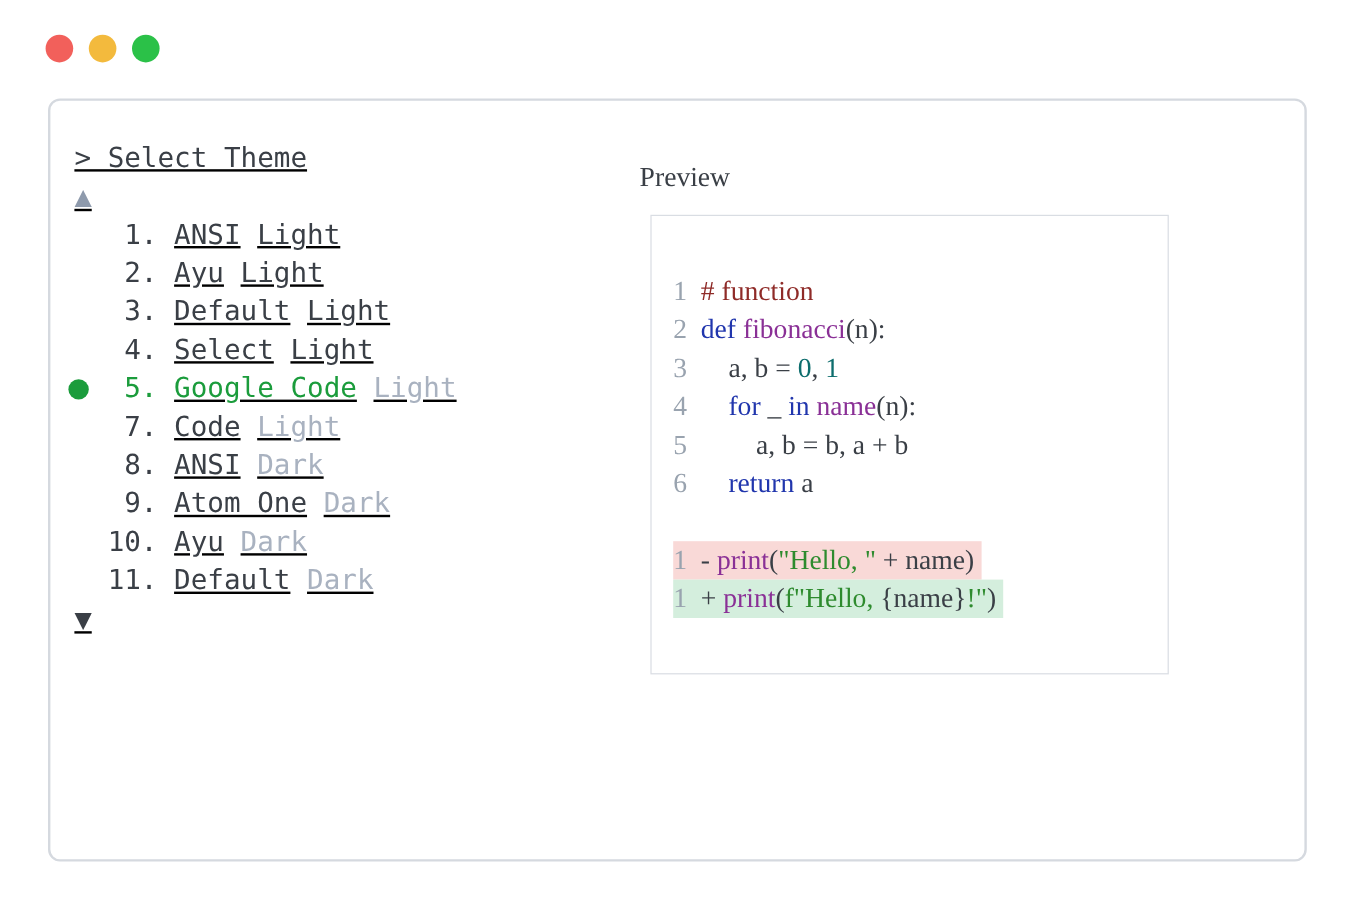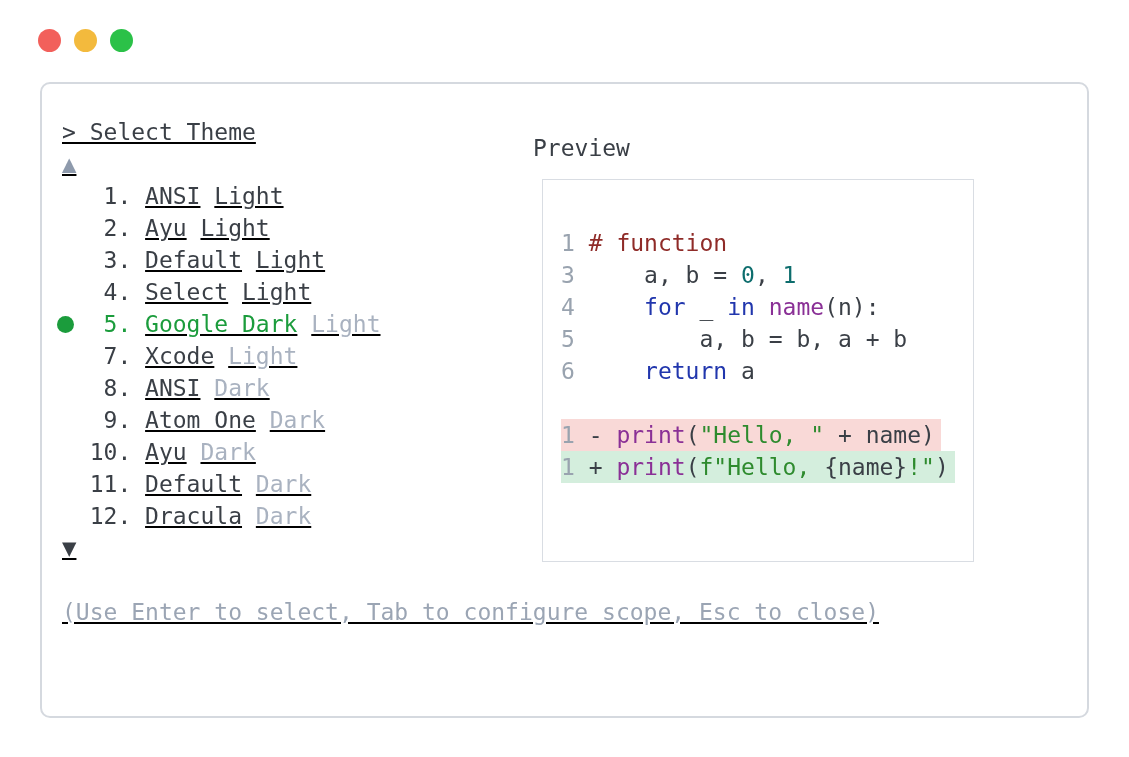--- a/index.html
+++ b/index.html
@@ -31,21 +31,21 @@
   .arrow-down{color:#3a3f46;font-size:24px;}
   .num{display:inline-block;width:5ch;text-align:right;}
   .name{margin-left:1ch;}
   .variant{margin-left:1ch;}
   .muted .variant{color:var(--muted);}
   .selected .num,.selected .name{color:var(--green);}
   .selected .variant{color:var(--muted);}
   .bullet{position:absolute;left:-5px;top:8px;width:17px;height:17px;border-radius:50%;
     background:var(--green);}
   .help{color:var(--help);}
-  .rightcol{position:absolute;left:491px;top:48px;}
+  .rightcol{position:absolute;left:491px;top:48px;font-family:Liberation Serif, serif;}
   .preview-title{height:32px;line-height:32px;font-size:23px;color:var(--ink);white-space:pre;}
   .preview-box{margin-left:9px;margin-top:15px;width:432px;height:383px;
     border:1.5px solid var(--border2);background:#fff;
     padding:47px 0 0 18px;overflow:hidden;}
   .cline{height:32px;line-height:32px;font-size:23px;white-space:pre;color:var(--ink);}
   .cln{display:inline-block;width:1ch;text-align:right;margin-right:1ch;color:var(--lngray);}
   .tk{color:var(--ink);}
   .kw{color:var(--kw);}
   .fn{color:var(--fn);}
   .st{color:var(--st);}
@@ -68,39 +68,38 @@
 <div class="panel">
 
   <div class="leftcol">
     <div class="row">&gt; Select Theme</div>
     <div class="row arrow-up">▲</div>
 
     <div class="row"><span class="num">1.</span><span class="name">ANSI</span><span class="variant">Light</span></div>
     <div class="row"><span class="num">2.</span><span class="name">Ayu</span><span class="variant">Light</span></div>
     <div class="row"><span class="num">3.</span><span class="name">Default</span><span class="variant">Light</span></div>
     <div class="row"><span class="num">4.</span><span class="name">Select</span><span class="variant">Light</span></div>
-    <div class="row selected muted"><span class="bullet"></span><span class="num">5.</span><span class="name">Google Dark</span><span class="variant">Light</span></div>
-    <div class="row muted"><span class="num">7.</span><span class="name">Xcode</span><span class="variant">Light</span></div>
+    <div class="row selected muted"><span class="bullet"></span><span class="num">5.</span><span class="name">Google Code</span><span class="variant">Light</span></div>
+    <div class="row muted"><span class="num">7.</span><span class="name">Code</span><span class="variant">Light</span></div>
     <div class="row muted"><span class="num">8.</span><span class="name">ANSI</span><span class="variant">Dark</span></div>
     <div class="row muted"><span class="num">9.</span><span class="name">Atom One</span><span class="variant">Dark</span></div>
     <div class="row muted"><span class="num">10.</span><span class="name">Ayu</span><span class="variant">Dark</span></div>
     <div class="row muted"><span class="num">11.</span><span class="name">Default</span><span class="variant">Dark</span></div>
-    <div class="row muted"><span class="num">12.</span><span class="name">Dracula</span><span class="variant">Dark</span></div>
 
     <div class="row arrow-down">▼</div>
     <div class="row"></div>
-    <div class="row help">(Use Enter to select, Tab to configure scope, Esc to close)</div>
   </div>
 
   <div class="rightcol">
     <div class="preview-title">Preview</div>
     <div class="preview-box">
 
       <div class="cline"><span class="cln">1</span><span class="tk cm"># function</span></div>
 
+      <div class="cline"><span class="cln">2</span><span class="tk kw">def</span><span class="tk"> </span><span class="tk fn">fibonacci</span><span class="tk">(n):</span></div>
 
       <div class="cline"><span class="cln">3</span><span class="tk">    a, b = </span><span class="tk nu">0</span><span class="tk">, </span><span class="tk nu">1</span></div>
 
       <div class="cline"><span class="cln">4</span><span class="tk">    </span><span class="tk kw">for</span><span class="tk"> _ </span><span class="tk kw">in</span><span class="tk"> </span><span class="tk fn">name</span><span class="tk">(n):</span></div>
 
       <div class="cline"><span class="cln">5</span><span class="tk">        a, b = b, a + b</span></div>
 
       <div class="cline"><span class="cln">6</span><span class="tk">    </span><span class="tk kw">return</span><span class="tk"> a</span></div>
 
       <div class="spacer"></div>

